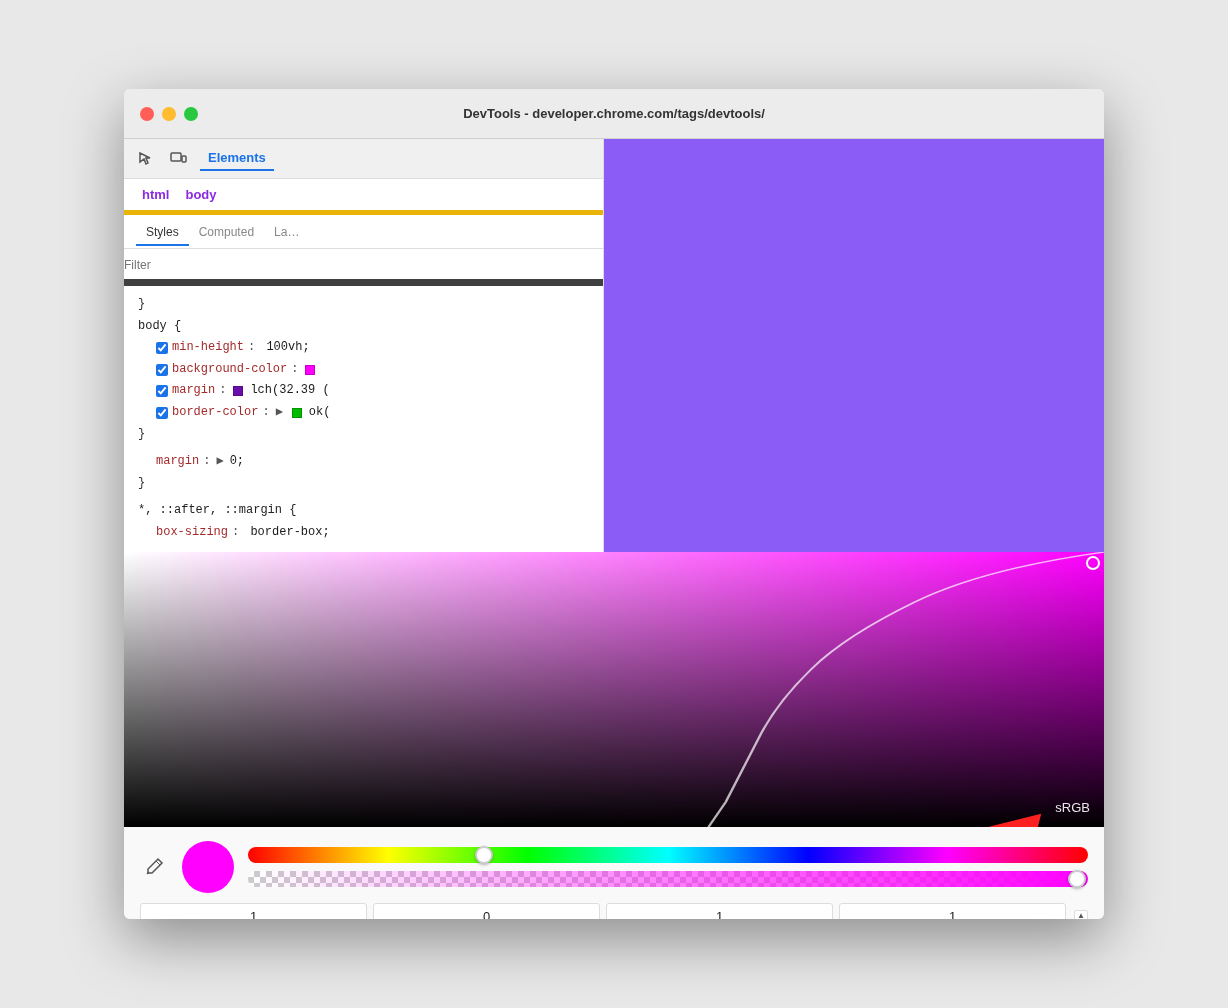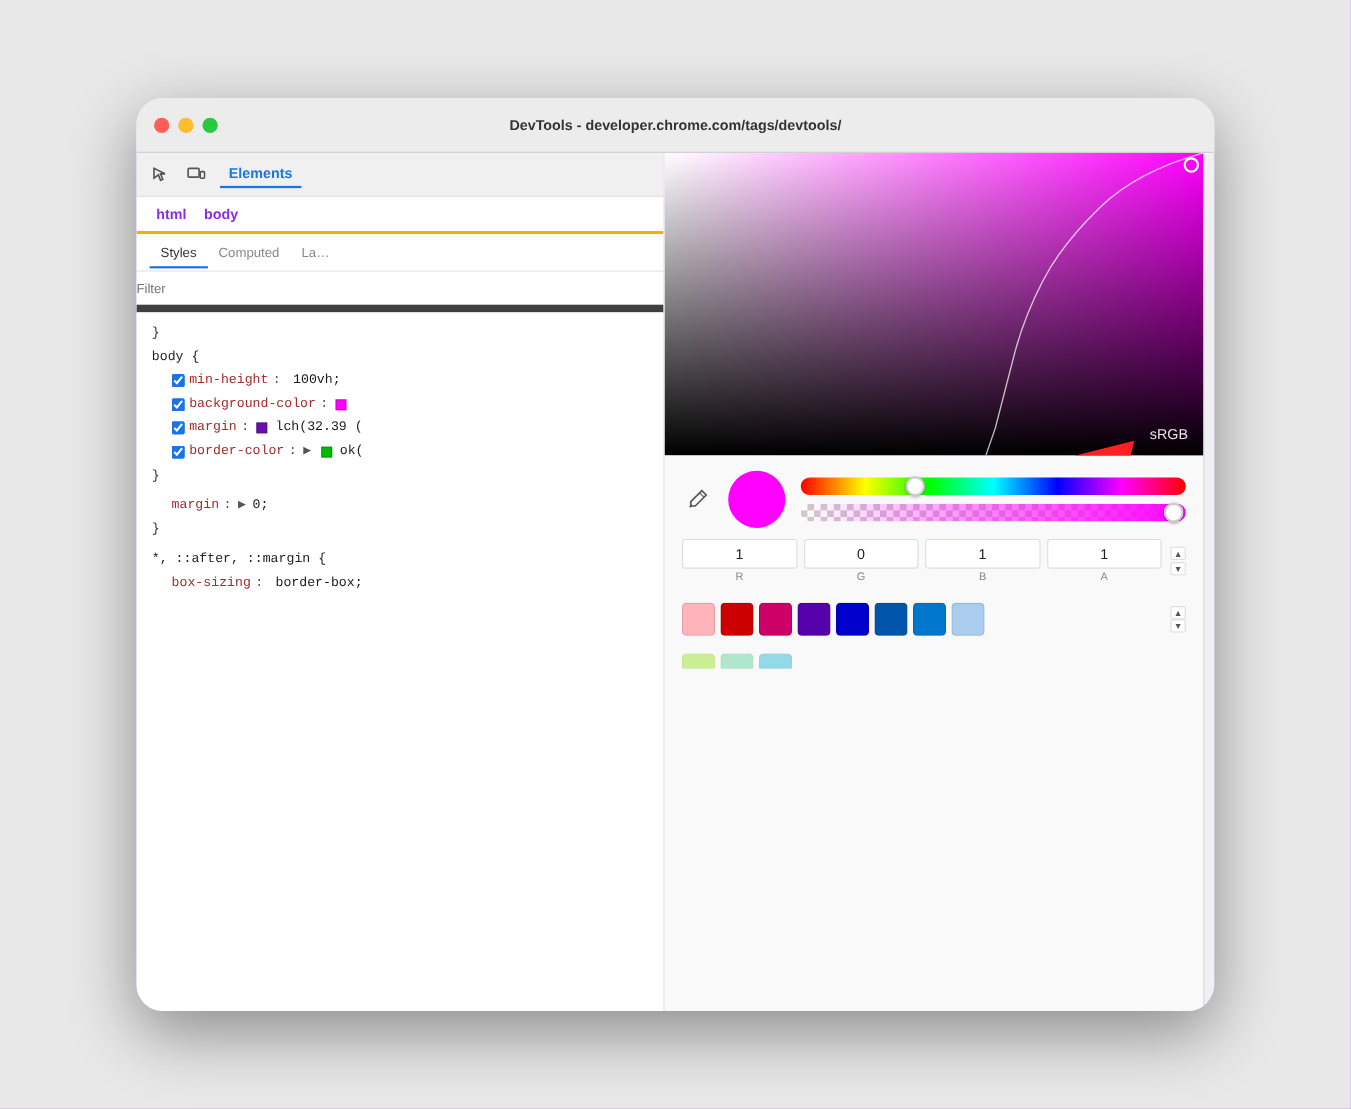--- a/index.html
+++ b/index.html
@@ -7,21 +7,21 @@
       background: #e8e8e8;
       display: flex;
       align-items: center;
       justify-content: center;
       min-height: 100vh;
       font-family: -apple-system, BlinkMacSystemFont, 'Helvetica Neue', sans-serif;
     }
     .window {
       width: 980px;
       background: #f5f5f5;
-      border-radius: 24px;
+      border-radius: 6px;
       box-shadow: 0 20px 60px rgba(0,0,0,0.4);
       overflow: hidden;
       position: relative;
     }
     .titlebar {
       background: #ececec;
       height: 50px;
       display: flex;
       align-items: center;
       padding: 0 16px;
@@ -47,20 +47,21 @@
       left: 50%;
       transform: translateX(-50%);
       font-size: 13px;
       font-weight: 600;
       color: #333;
     }
     .devtools-container {
       display: flex;
       height: 780px;
       background: #8b5cf6;
+      flex-direction: column;
     }
     
     .left-panel {
       width: 480px;
       border-right: 1px solid #ddd;
       display: flex;
       flex-direction: column;
       background: #fff;
       flex-shrink: 0;
     }
@@ -78,21 +79,21 @@
       height: 20px;
       display: flex;
       align-items: center;
       justify-content: center;
       cursor: pointer;
       color: #555;
     }
     
     .breadcrumb-bar {
       padding: 6px 12px;
-      border-bottom: 3px solid #eab308;
+      border-bottom: 5px solid #eab308;
       display: flex;
       gap: 4px;
       background: #fff;
       align-items: flex-end;
     }
     .breadcrumb-tag {
       font-size: 13px;
       font-weight: 600;
       color: #8a2be2;
       padding: 2px 6px;

